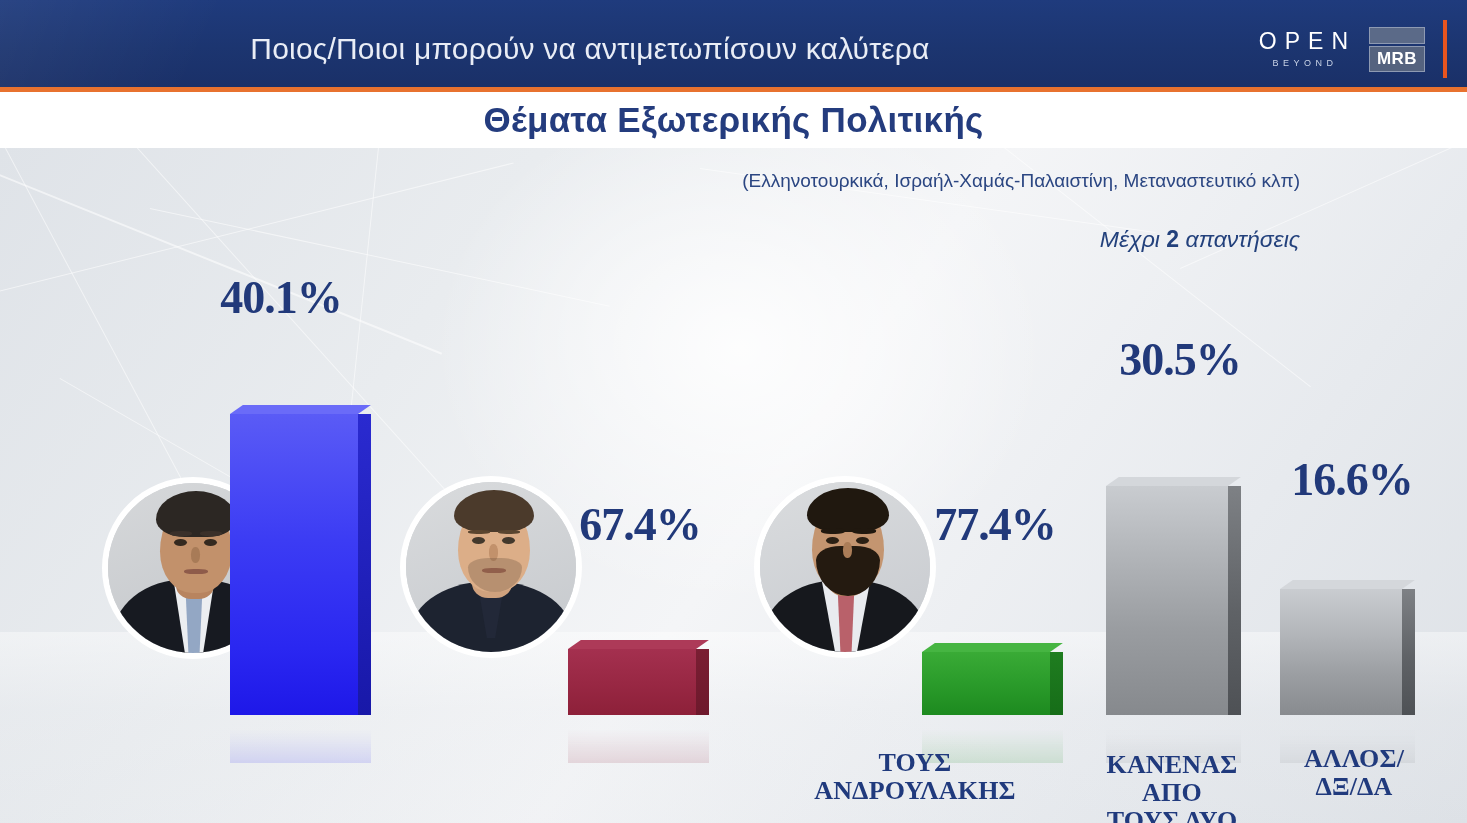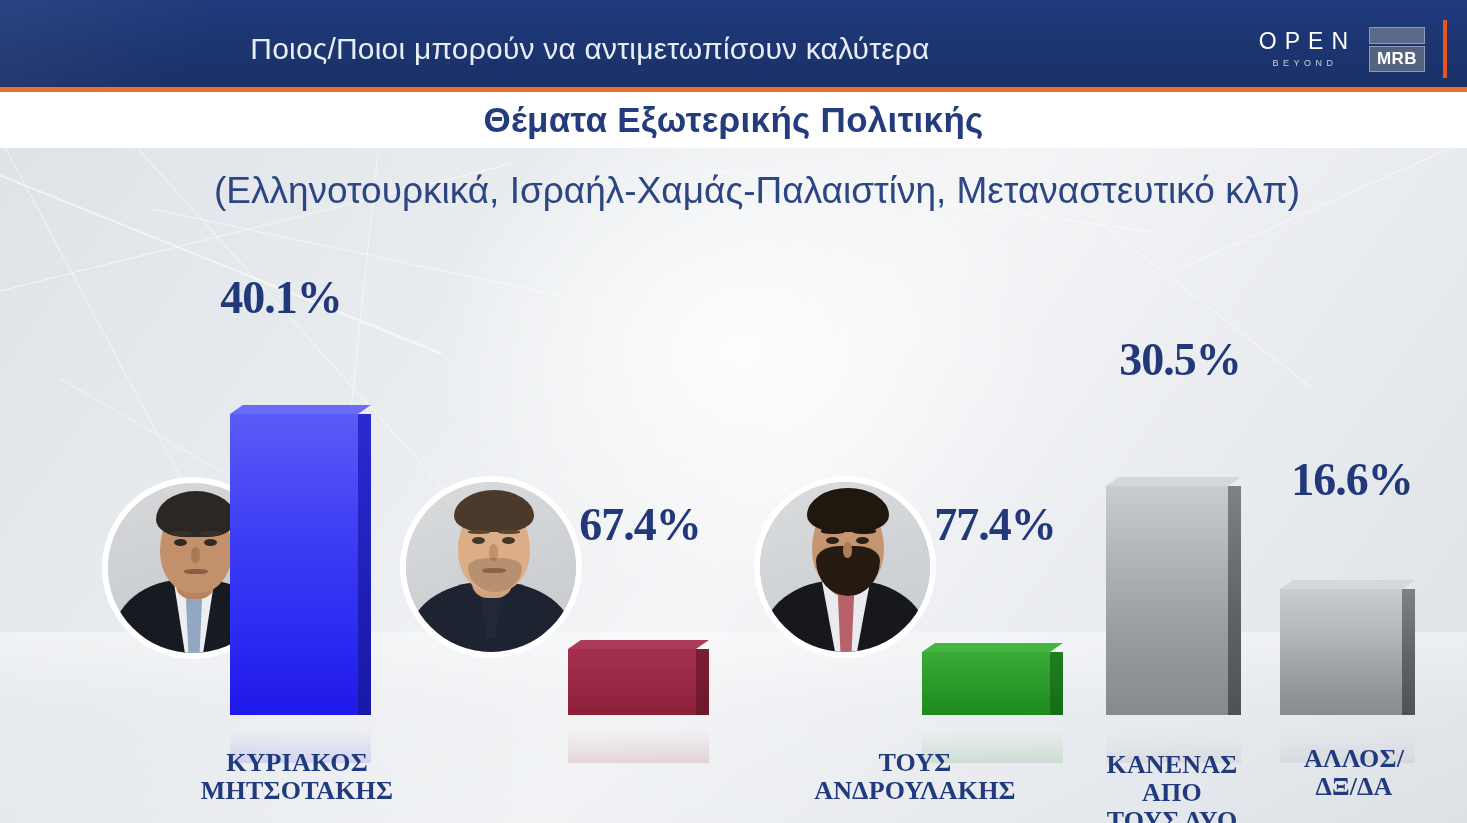--- a/index.html
+++ b/index.html
@@ -76,21 +76,21 @@
     position:absolute; left:430px; top:-60px; width:620px; height:520px;
     background:radial-gradient(ellipse at center, rgba(255,255,255,.85) 0%, rgba(255,255,255,0) 70%);
   }
   .floorband{
     position:absolute; left:0; top:484px; width:1467px; height:191px;
     background:linear-gradient(180deg, rgba(255,255,255,.42) 0%, rgba(236,238,241,.25) 40%, rgba(222,226,231,.15) 100%);
   }
 
   .subtitle{
     position:absolute; left:0; top:22px; width:1300px; text-align:right;
-    color:#2b4682; font-size:37px; font-weight:400; white-space:nowrap;
+    color:#2b4682; font-size:19px; font-weight:400; white-space:nowrap;
   }
   .note{
     position:absolute; left:0; top:78px; width:1300px; text-align:right;
     color:#23417c; font-size:23px; font-style:italic; white-space:nowrap;
   }
   .note b{ font-weight:bold; font-style:normal; }
 
   
   .bar-group{ position:absolute; bottom:0;font-family:Liberation Serif, serif; }
 
@@ -186,20 +186,23 @@
     <div class="tex" style="left:-30px;top:150px;width:560px;height:1.1px;transform:rotate(-14deg);"></div>
     <div class="tex" style="left:380px;top:-10px;width:300px;height:1.2px;transform:rotate(96deg);"></div>
     <div class="tex" style="left:700px;top:20px;width:460px;height:1.2px;transform:rotate(8deg);"></div>
     <div class="tex" style="left:980px;top:-20px;width:420px;height:1.1px;transform:rotate(38deg);"></div>
     <div class="tex" style="left:1180px;top:120px;width:380px;height:1.1px;transform:rotate(-24deg);"></div>
     <div class="tex" style="left:60px;top:230px;width:330px;height:1px;transform:rotate(30deg);"></div>
 
     <div class="floorband"></div>
 
     <div class="subtitle">(Ελληνοτουρκικά, Ισραήλ-Χαμάς-Παλαιστίνη, Μεταναστευτικό κλπ)</div>
+    <div class="note">
+      <span>Μέχρι </span><b>2</b><span> απαντήσεις</span>
+    </div>
 
     <div class="bar-group" style="left:152px; bottom:0px; width:282px; height:540px;">
 
       <div class="value" style="left:46px; top:-8px; width:166px;">40.1%</div>
 
       <div class="avatar" style="left:-44px; top:200px; width:170px; height:170px;">
         <div class="portrait">
           <div class="p-bg" style="background:linear-gradient(160deg,#d6d8da,#c3c6ca);"></div>
           <div class="p-suit" style="left:4px; top:96px; width:162px; height:100px; background:#171a21;"></div>
           <div class="p-shirt" style="left:66px; top:100px; width:40px; height:72px; background:#eceef1; clip-path:polygon(0 0,100% 0,72% 100%,28% 100%);"></div>
@@ -218,22 +221,20 @@
       </div>
 
       <div class="bar3d" style="left:78px; bottom:108px; width:128px; height:301px;">
         <div class="bar-face" style="background:linear-gradient(180deg,#5a5bf6 0%,#3c3cf4 42%,#2a27f1 78%,#1e18e8 100%);"></div>
         <div class="bar-side" style="background:linear-gradient(180deg,#2a2ad0 0%,#1f1fb8 60%,#1818a8 100%);"></div>
         <div class="bar-top" style="left:0; top:-9px; width:128px; height:9px; background:#6a6bf8; transform:skewX(-55deg); transform-origin:bottom left;"></div>
       </div>
       <div class="bar-reflect" style="left:78px; bottom:60px; width:141px; height:48px;
                   background:linear-gradient(180deg,#2a27f1,#5a5bf6);"></div>
 
-      <div class="name" style="left:20px; bottom:18px; width:250px;">ΚΥΡΙΑΚΟΣ
-ΜΗΤΣΟΤΑΚΗΣ</div>
     </div>
 
     <div class="bar-group" style="left:400px; bottom:0px; width:330px; height:540px;">
 
       <div class="value" style="left:165px; top:219px; width:150px;">67.4%</div>
 
       <div class="avatar" style="left:6px; top:199px; width:170px; height:170px;">
         <div class="portrait">
           <div class="p-bg" style="background:linear-gradient(160deg,#d9dbdd,#c6c9cd);"></div>
           <div class="p-suit" style="left:2px; top:100px; width:166px; height:96px; background:#1d2330;"></div>

